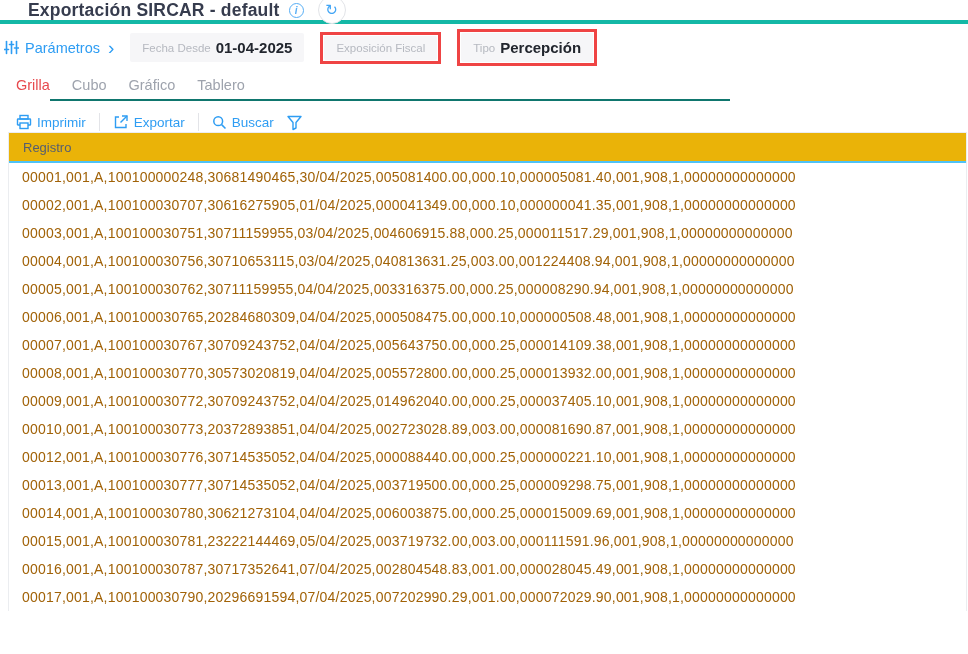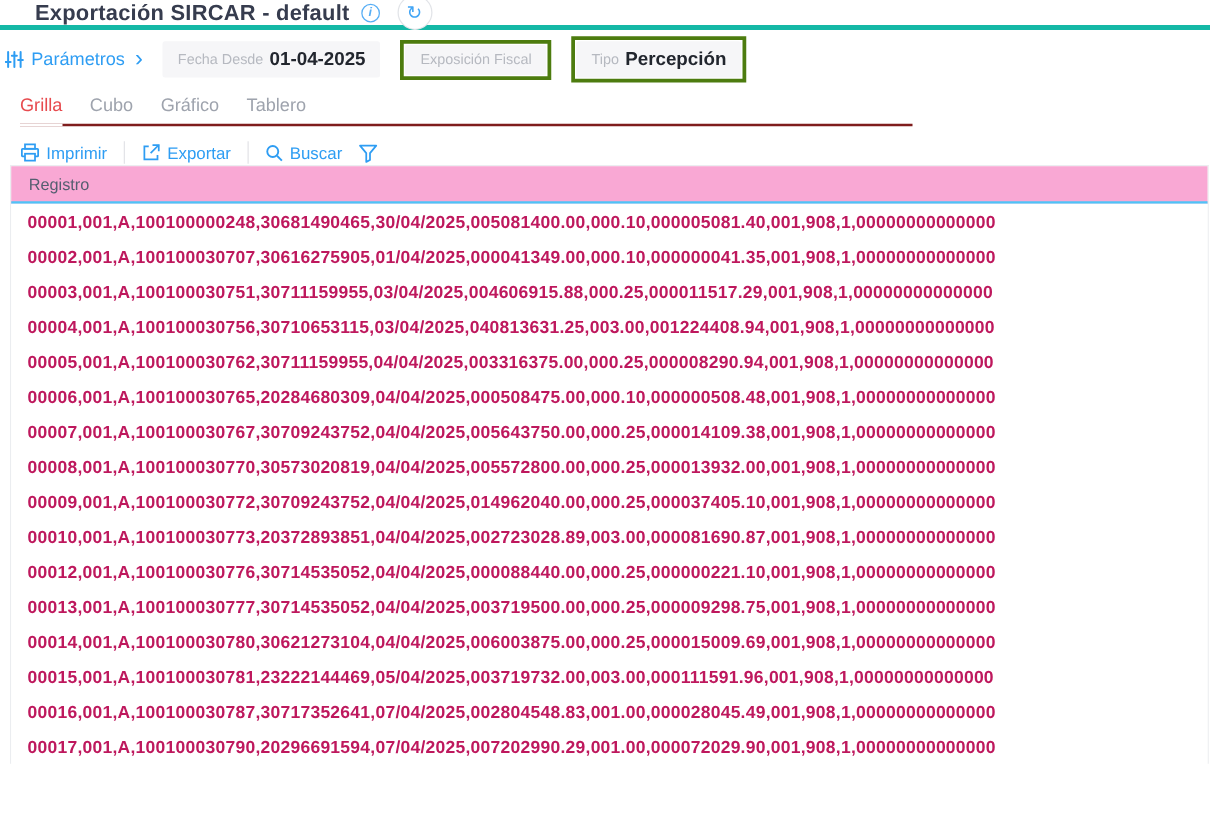--- a/index.html
+++ b/index.html
@@ -19,44 +19,44 @@
 
   
   .params-row { height:47px; display:flex; align-items:center; padding-left:4px; gap:16px; }
   .params-toggle { display:flex; align-items:center; gap:6px; color:#2e9df3;
                    font-size:14.5px; cursor:pointer; white-space:nowrap; }
   .params-chevron { font-size:19px; line-height:14px; color:#2e9df3; margin-left:2px; }
   .pill { display:flex; align-items:center; gap:5px; background:#f6f6f8; border-radius:2px;
           padding:6px 12px; white-space:nowrap; }
   .plabel { color:#b6b9c0; font-size:11.5px; }
   .pvalue { color:#22262e; font-weight:700; font-size:15px; }
-  .hl { border:3px solid #4d7c0f; padding:1px; display:flex; }
+  .hl { border:3px solid #ef4444; padding:1px; display:flex; }
 
   
   .tabs { display:flex; gap:22px; margin:6px 0 0 16px; width:714px;
-          border-bottom:2px solid #7f1d1d;text-align:center; }
+          border-bottom:2px solid #0f766e;text-align:center; }
   .tab { font-size:14.5px; color:#9ea3ad; padding-bottom:6px; cursor:pointer; }
   .tab.active { color:#e74a4e; border-bottom:2px solid #ffffff; margin-bottom:-2px; }
 
   
   .toolbar { display:flex; align-items:center; margin:11px 0 0 16px; height:20px;text-align:center; }
   .tool-link { display:flex; align-items:center; gap:5px; color:#2e9df3; font-size:13.5px;
                cursor:pointer; white-space:nowrap; }
   .tool-sep { width:1px; height:18px; background:#e3e4e8; margin:0 13px; }
   .funnel { margin-left:12px; cursor:pointer; display:flex; }
   .toolbar svg { display:block; }
 
   
   .grid { margin:0 1px 0 8px; border:1px solid #ebedf0; border-bottom:none; }
-  .grid-head { height:30px; background:#f9a8d4; border-bottom:2px solid #4fc3f7;
+  .grid-head { height:30px; background:#eab308; border-bottom:2px solid #4fc3f7;
                display:flex; align-items:center; padding-left:14px;
                font-size:13px; color:#555e70; cursor:pointer; }
   .grid-body { background:#fff; }
   .grid-row { height:28px; line-height:28px; padding-left:13px; font-size:14px;
-              color:#be185d; letter-spacing:.2px; white-space:nowrap; overflow:hidden;font-weight:bold; }
+              color:#a16207; letter-spacing:.2px; white-space:nowrap; overflow:hidden; }
 </style>
 </head>
 <body>
 
 <div>
 
   <div class="titlebar">
     <span class="page-title">Exportación SIRCAR - default</span>
     <span class="info-icon">i</span>
     <span class="refresh-btn">

